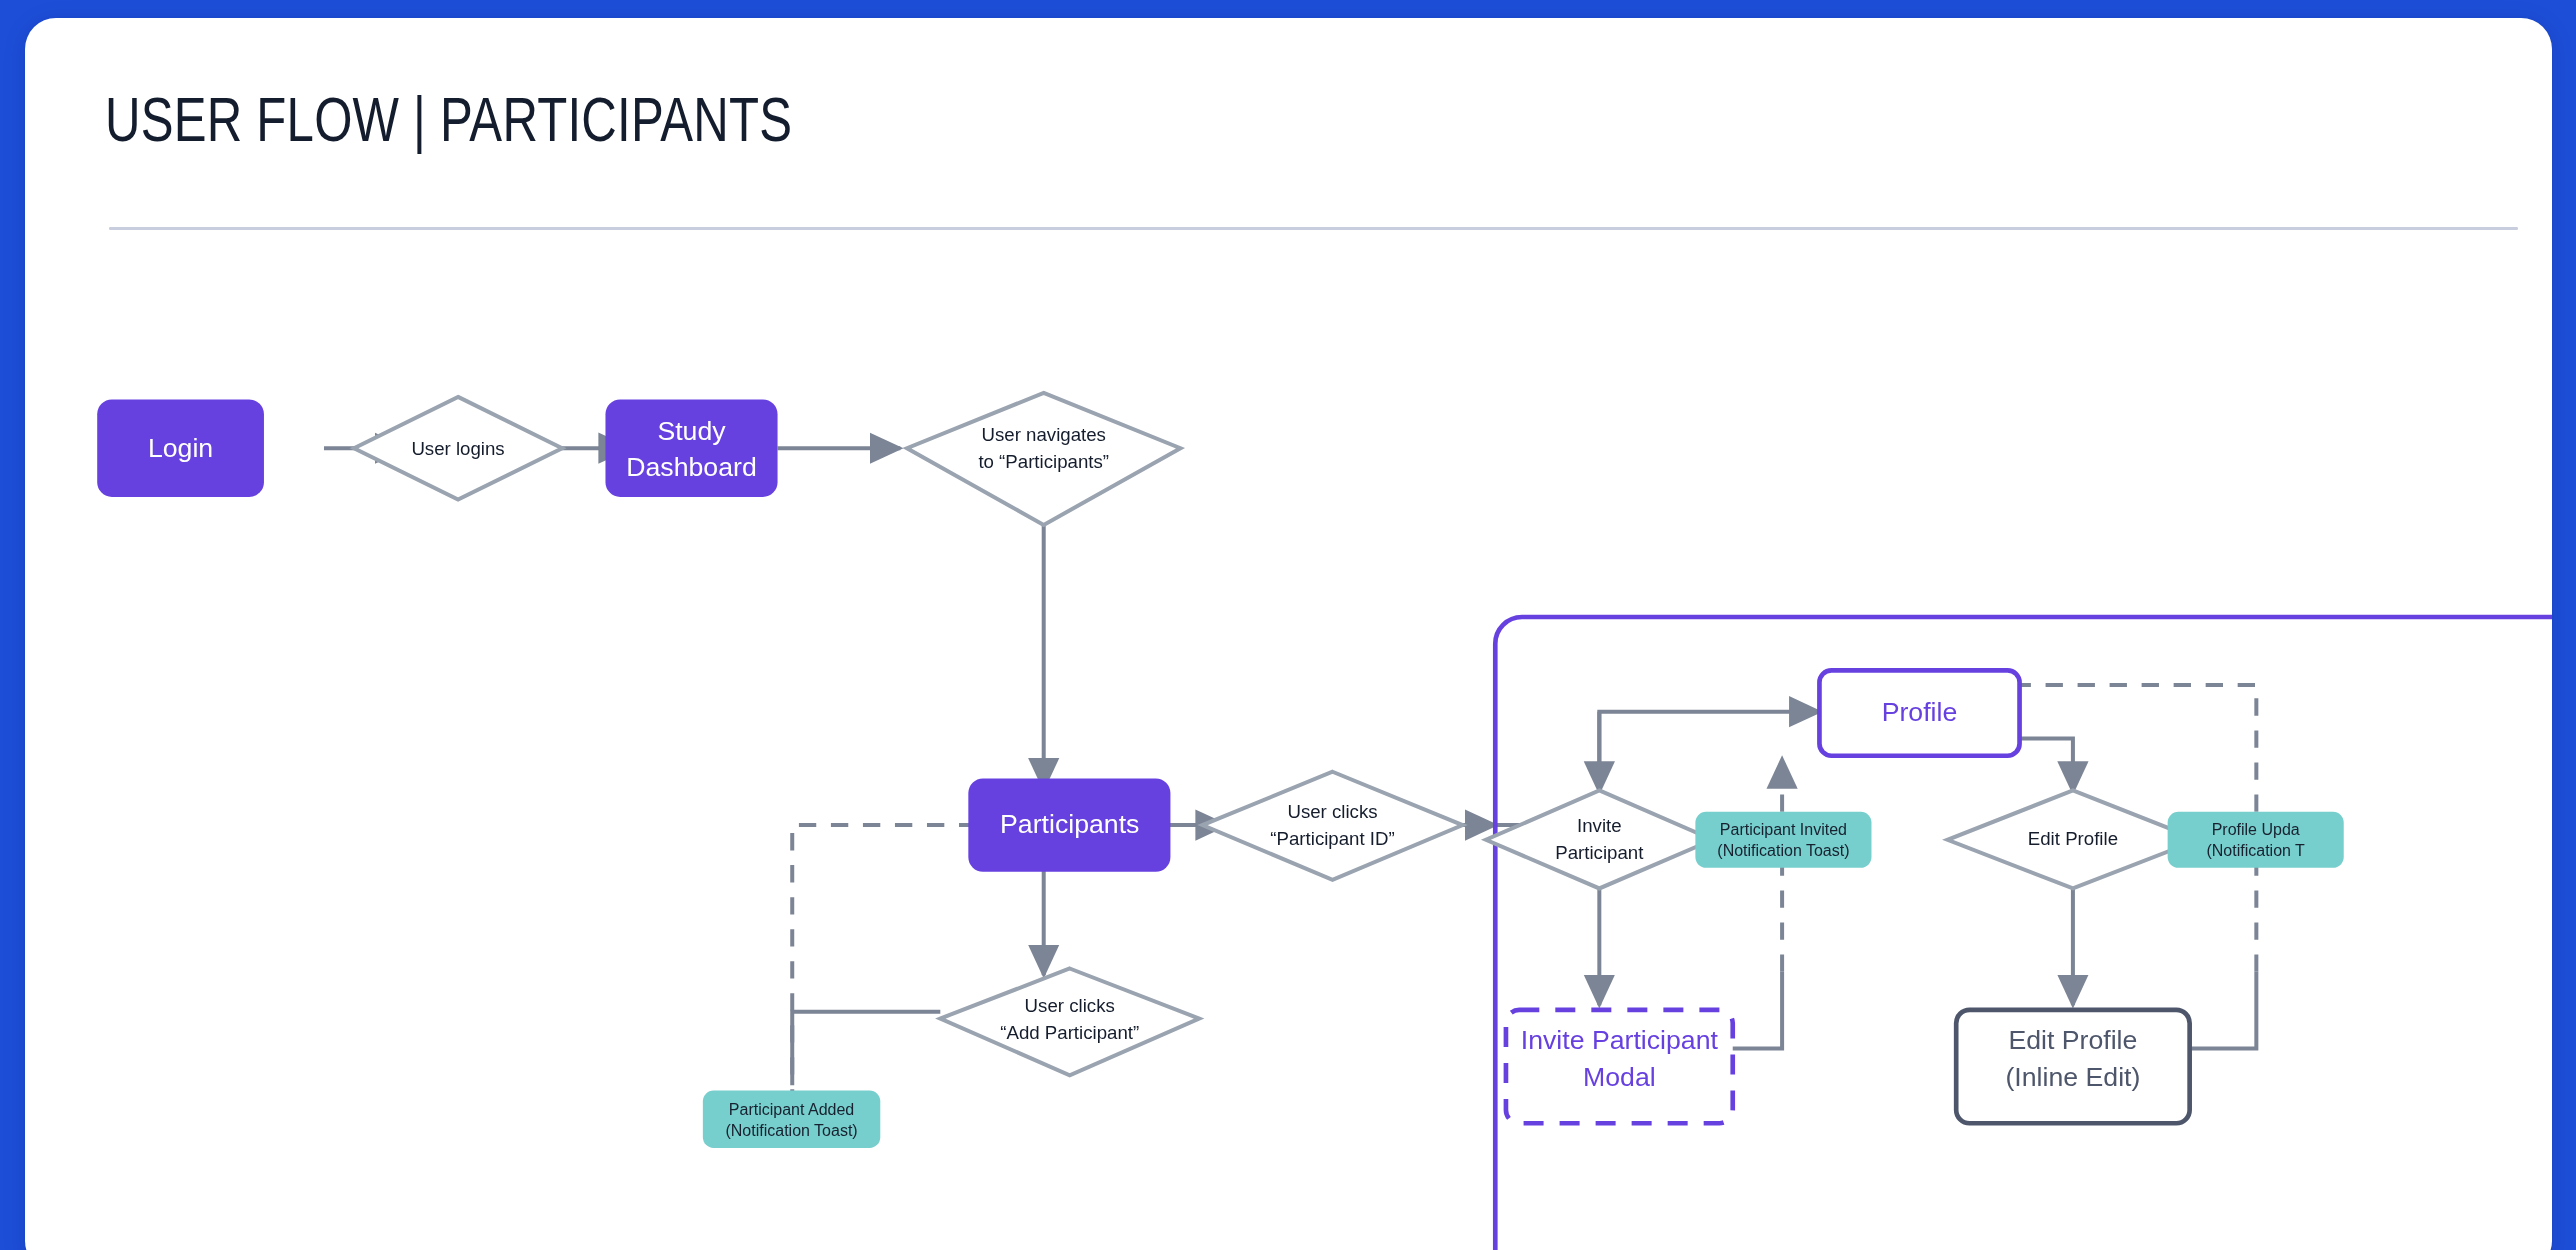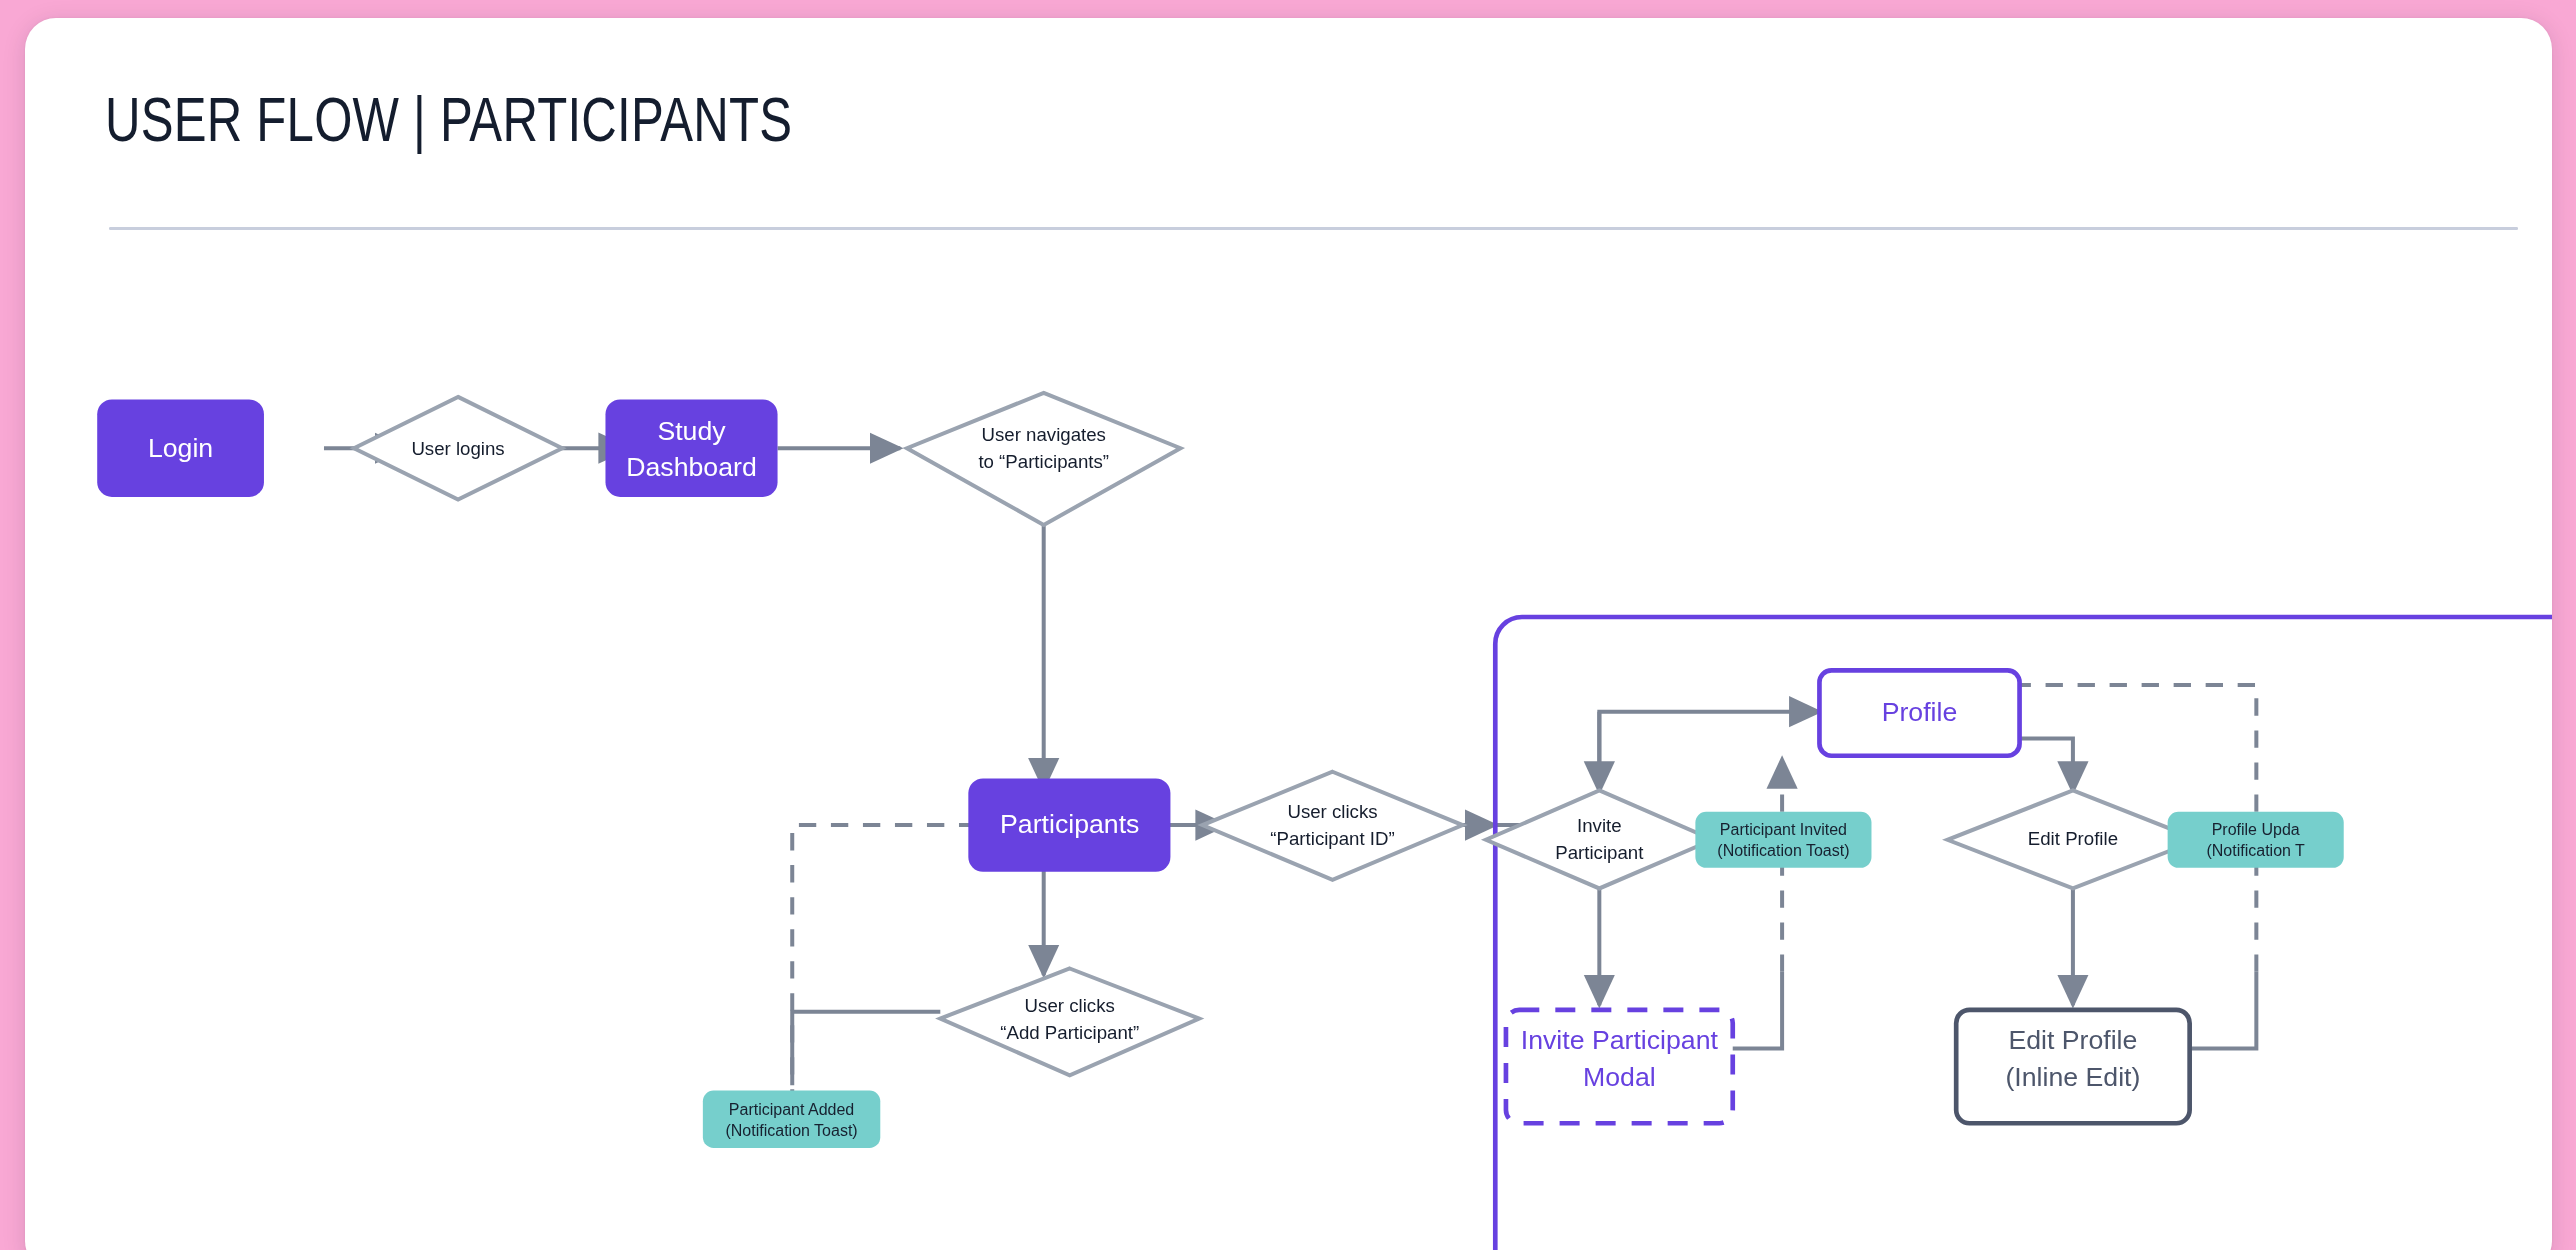--- a/index.html
+++ b/index.html
@@ -7,21 +7,21 @@
     margin: 0;
     padding: 0;
     background: #f2f3f5;
     font-family: "Liberation Sans", sans-serif;
   }
   #root {
     position: relative;
     width: 2576px;
     height: 1251px;
     overflow: hidden;
-    background: #f9a8d4;
+    background: #1d4ed8;
     text-decoration: underline;
   }
   .page-card {
     position: absolute;
     left: 25px;
     top: 18px;
     width: 2527px;
     height: 1254px;
     background: #ffffff;
     border-radius: 31px;

